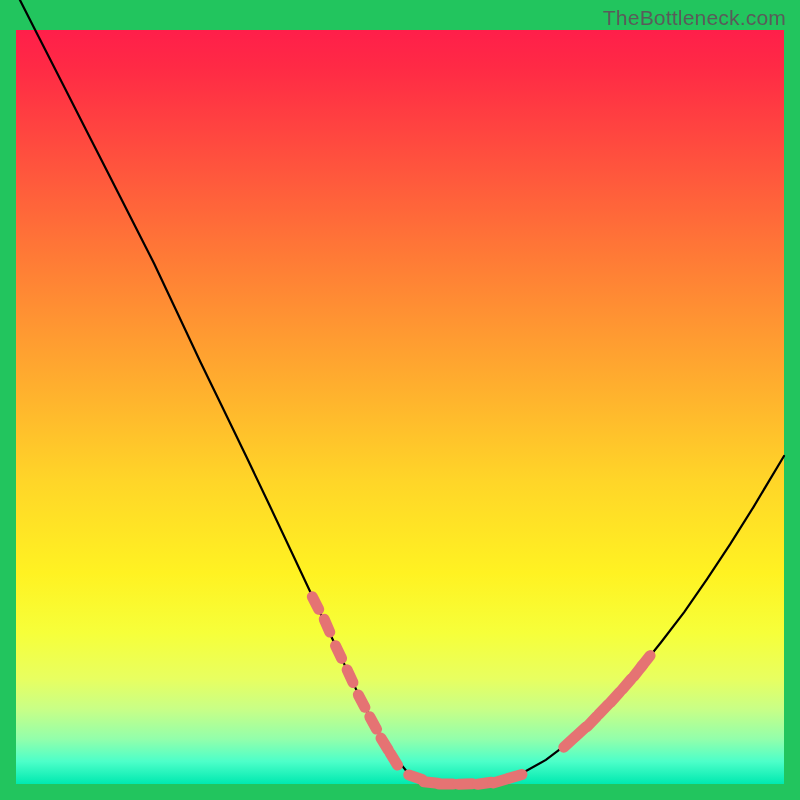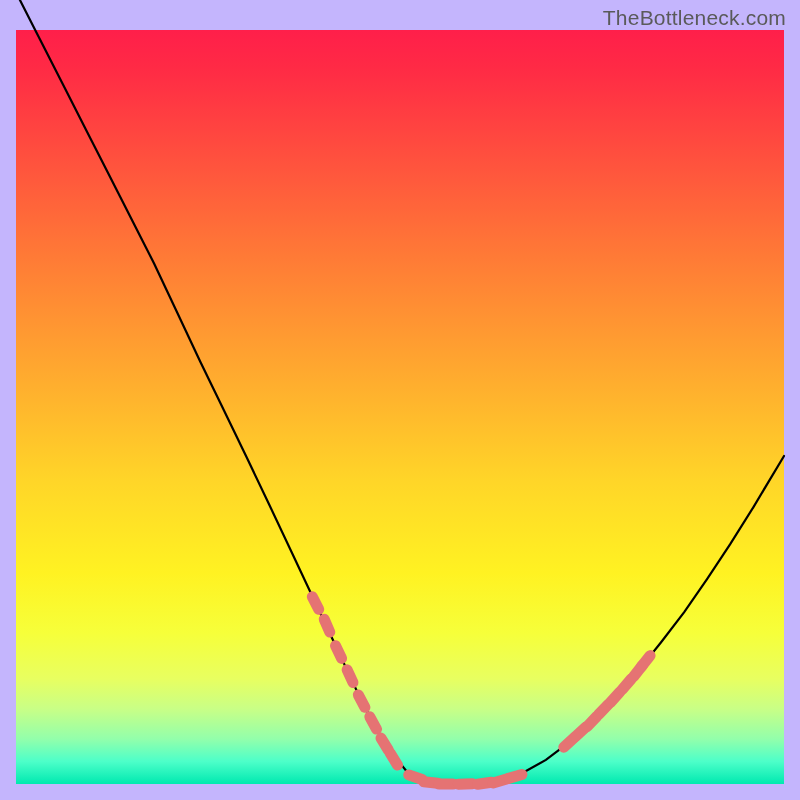--- a/index.html
+++ b/index.html
@@ -9,21 +9,21 @@
     height: 800px;
     background: #000;
     overflow: hidden;
   }
   .frame {
     position: absolute;
     left: 0;
     top: 0;
     width: 800px;
     height: 800px;
-    background: #c4b5fd;
+    background: #22c55e;
   }
   .plot {
     position: absolute;
     left: 16px;
     top: 30px;
     width: 768px;
     height: 754px;
     
     background:
       linear-gradient(to bottom,

